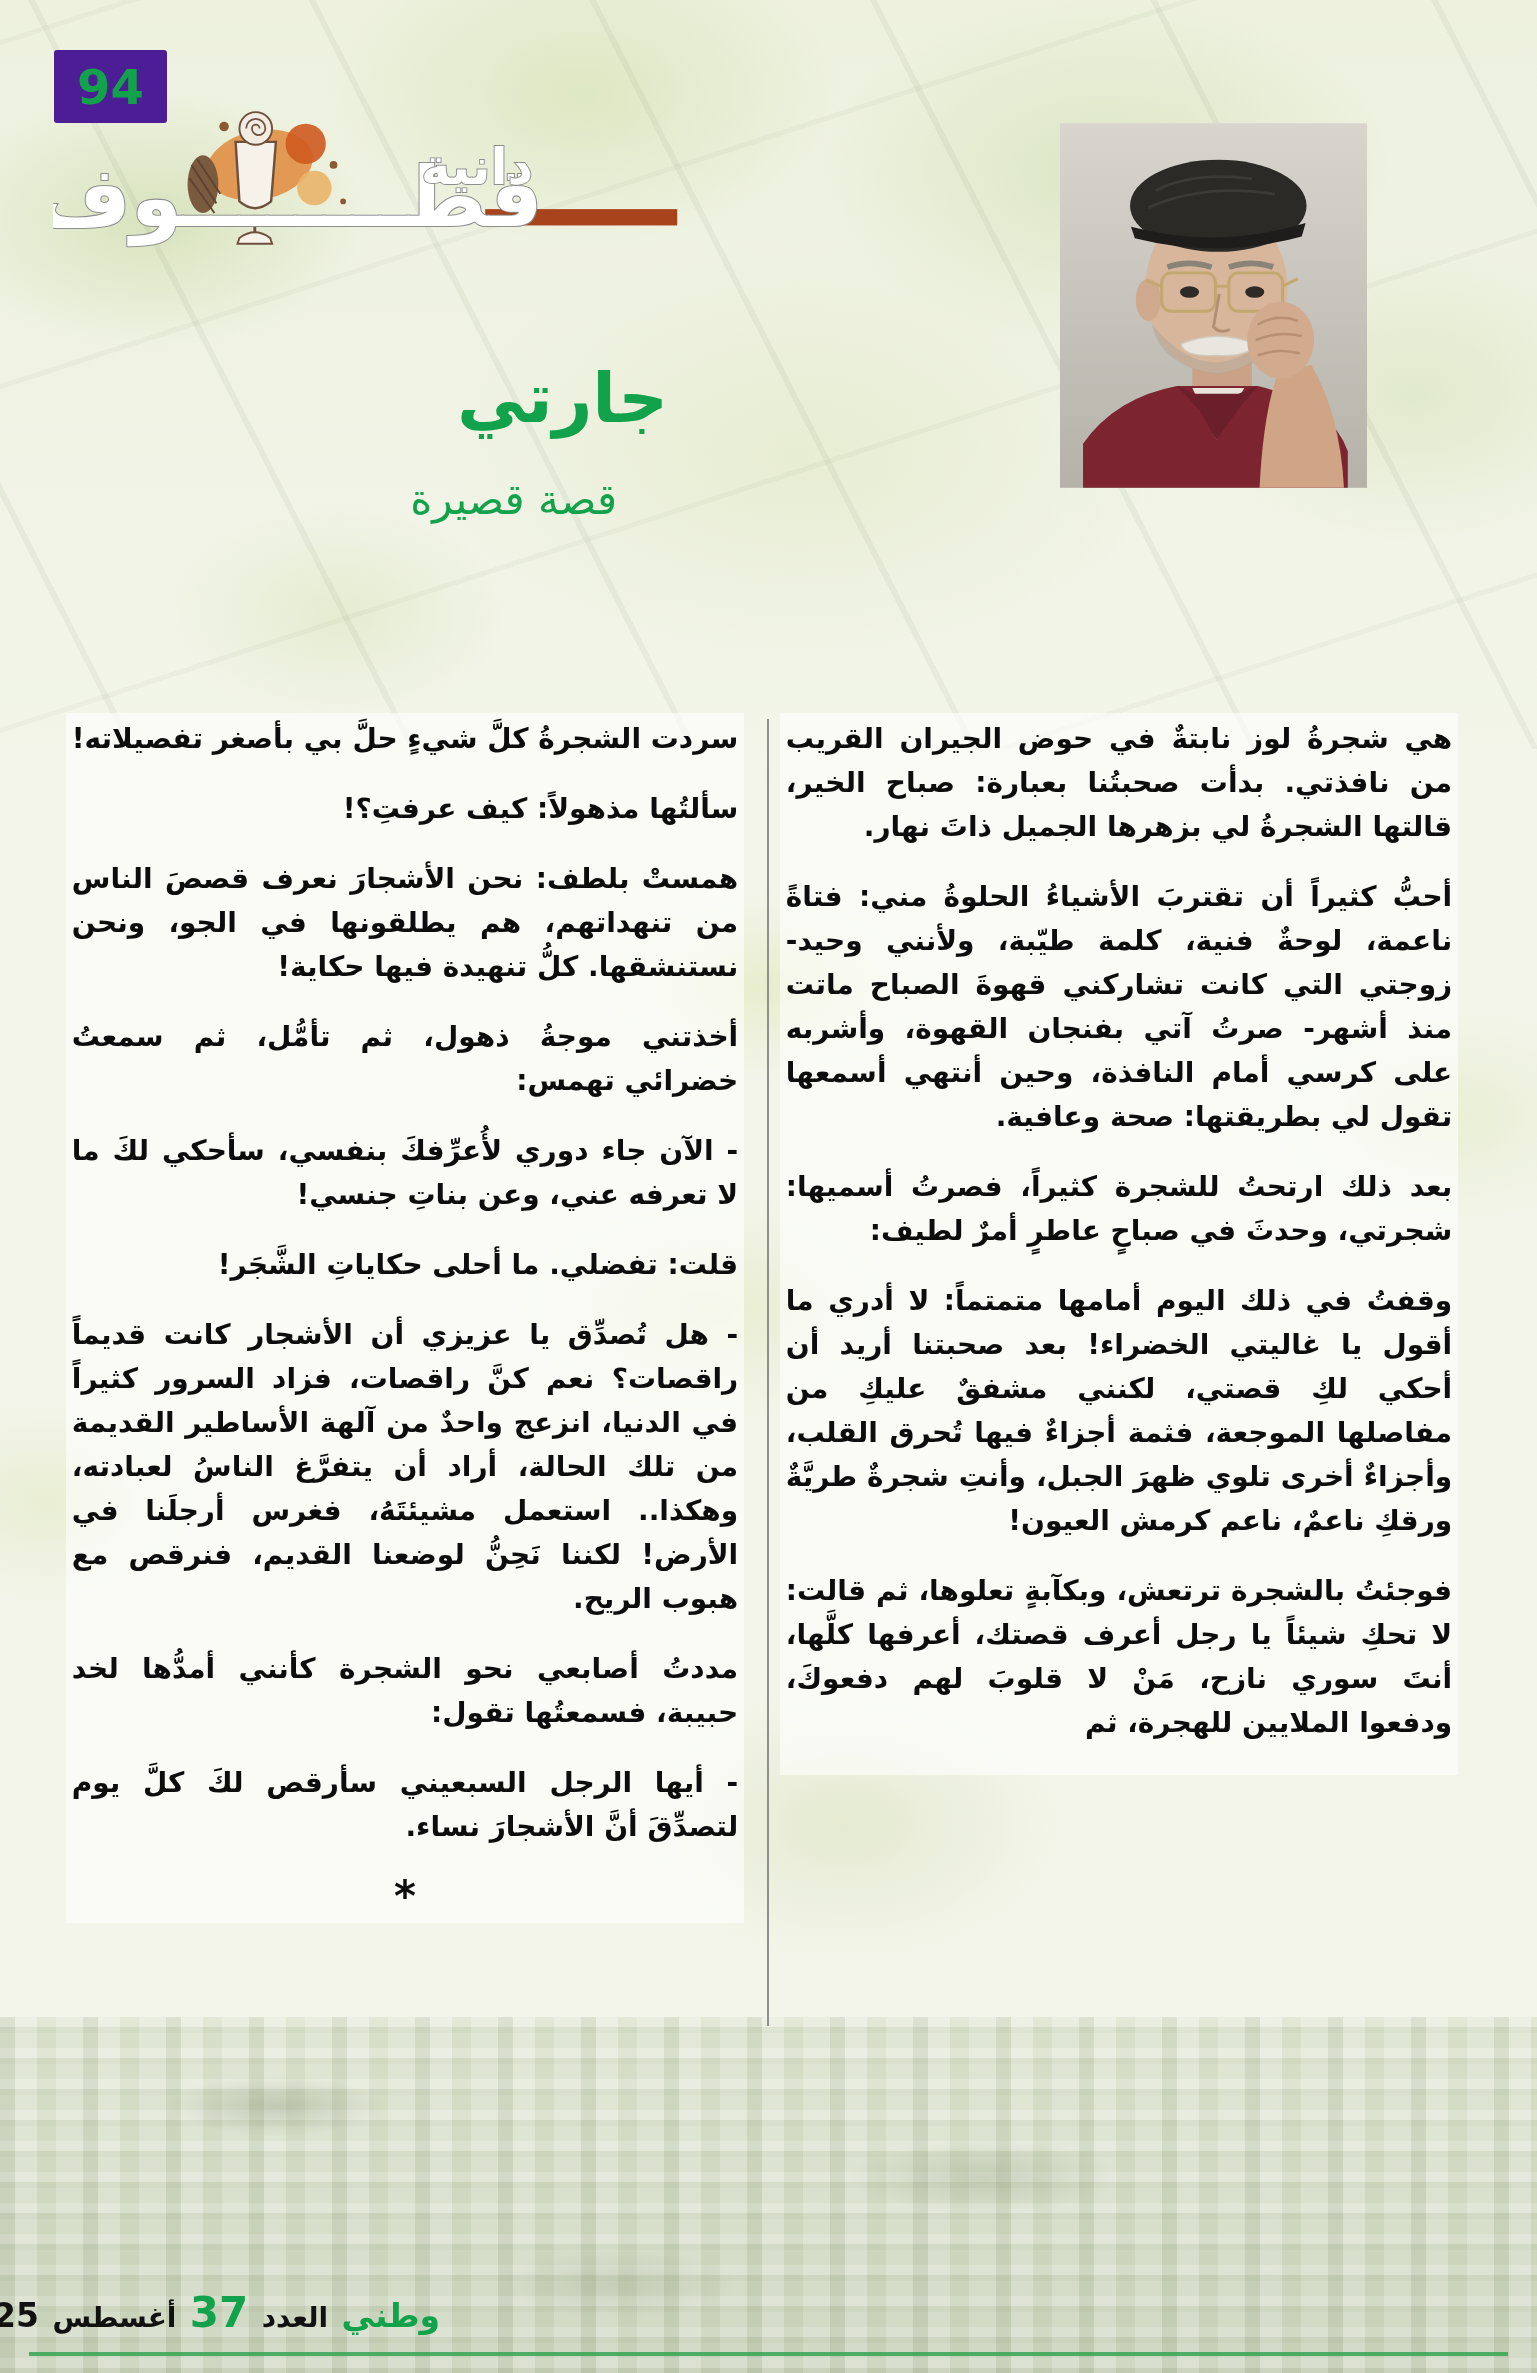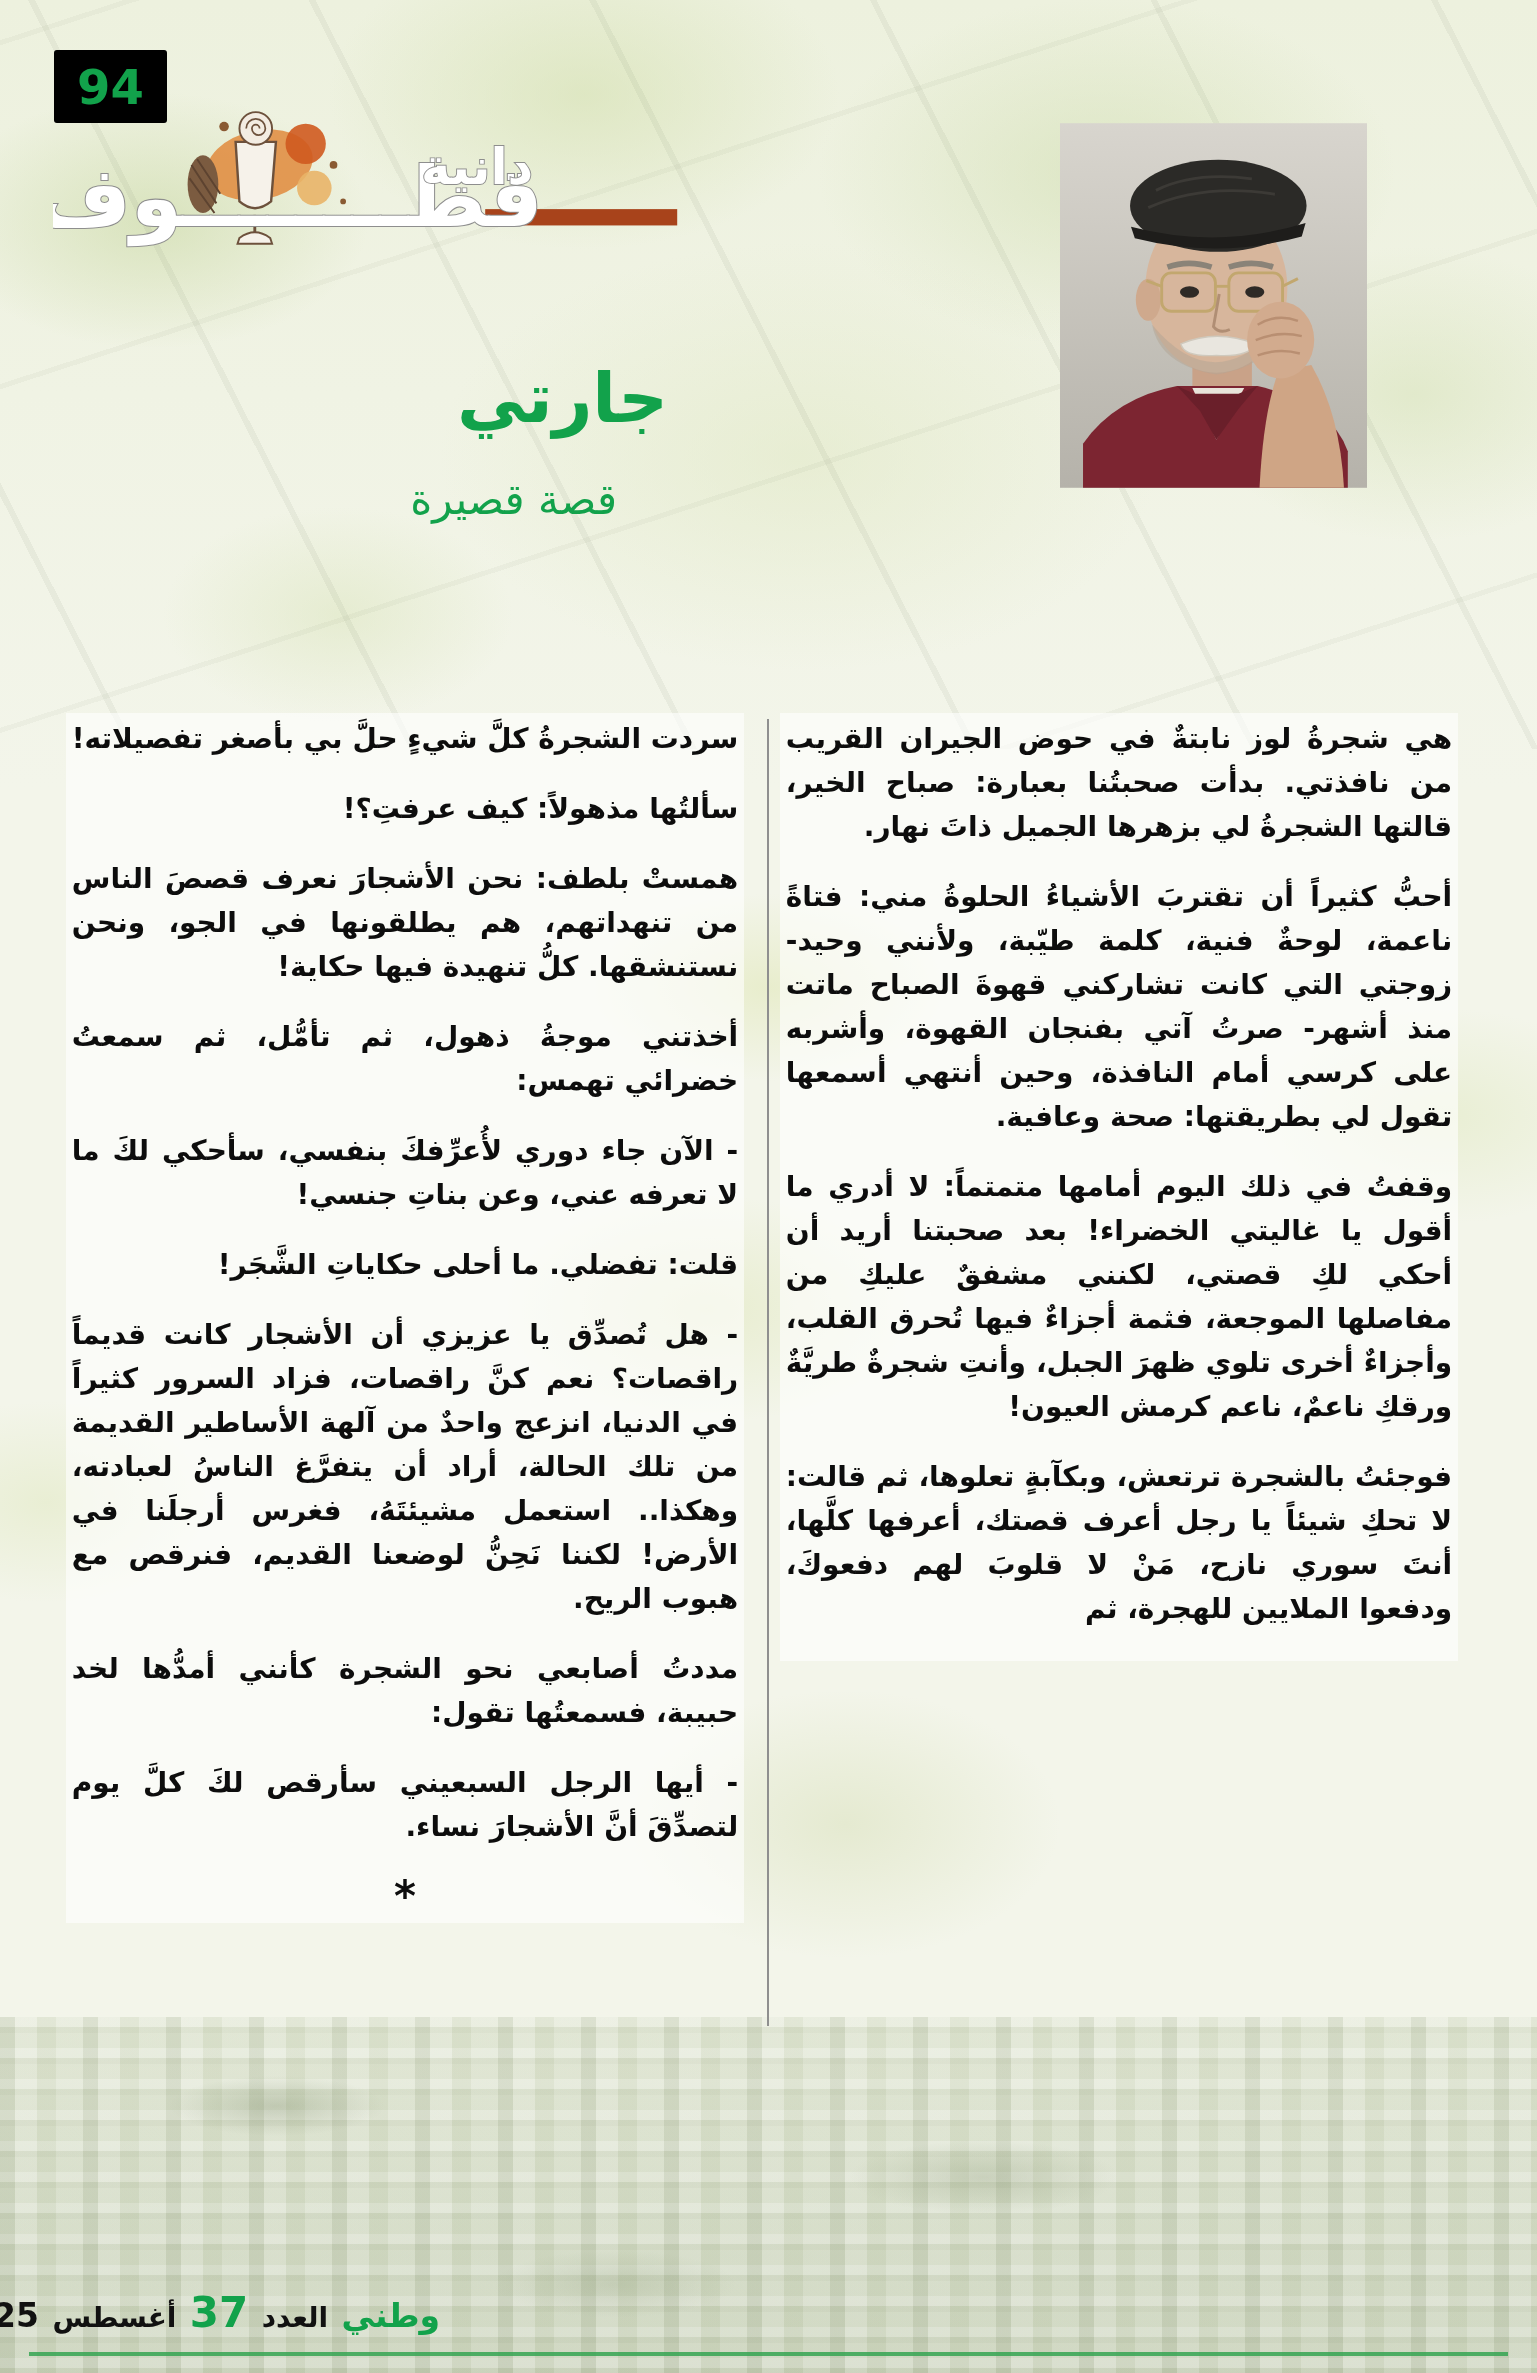--- a/index.html
+++ b/index.html
@@ -30,21 +30,21 @@
   .bg-bottom{position:absolute;left:0;top:2017px;width:1537px;height:356px;
     background:
       radial-gradient(ellipse 154px 43px at 18% 25%, rgba(118,134,98,.30), transparent 70%),
       radial-gradient(ellipse 192px 53px at 64% 45%, rgba(126,142,104,.25), transparent 70%),
       radial-gradient(ellipse 173px 48px at 40% 75%, rgba(130,146,108,.22), transparent 70%),
       repeating-linear-gradient(90deg, rgba(146,160,124,.20) 0 15.4px, rgba(234,238,226,.22) 15.4px 37px, rgba(172,186,146,.18) 37px 56px, rgba(222,229,210,.22) 56px 83px),
       repeating-linear-gradient(180deg, rgba(255,255,255,.22) 0 9.6px, rgba(168,180,148,.20) 9.6px 16.3px, rgba(206,215,190,.24) 16.3px 31px),
       linear-gradient(180deg,#e9edde,#ccd4bf);}
 
   
-  .page-badge{position:absolute;left:54px;top:50px;width:113px;height:73px;background:#000000;
+  .page-badge{position:absolute;left:54px;top:50px;width:113px;height:73px;background:#4c1d95;
     border-radius:2.9px;display:flex;align-items:center;justify-content:center;
     color:#12a24b;font-size:48px;font-weight:bold;}
   .logo{position:absolute;left:53px;top:92px;width:634px;height:168px;}
   .title{position:absolute;right:869px;top:361px;color:#12a24b;font-size:69px;font-weight:bold;
     line-height:1.1;white-space:nowrap;}
   .subtitle{position:absolute;right:920px;top:475px;color:#12a24b;font-size:42px;font-weight:normal;
     white-space:nowrap;}
   .portrait{position:absolute;left:1060px;top:123px;width:307px;height:365px;}
   .author{position:absolute;left:1014px;top:503px;width:384px;text-align:center;direction:rtl;}
   .author .name{color:#98999b;font-size:32px;font-weight:bold;}
@@ -156,20 +156,21 @@
       <path d="M208,380 Q212,300 228,258 L262,252 Q292,304 296,380 Z" fill="#cfa585"></path>
       <ellipse cx="230" cy="226" rx="35" ry="40" fill="#d2ab8e"></ellipse>
       <path d="M206,210 Q226,198 248,206 M204,226 Q228,216 252,222 M206,242 Q228,234 250,240" stroke="#b98f72" stroke-width="2.5" fill="none"></path>
     </svg>
   </div>
 
 
   <div class="col col-right">
       <p>هي شجرةُ لوز نابتةٌ في حوض الجيران القريب من نافذتي. بدأت صحبتُنا بعبارة: صباح الخير، قالتها الشجرةُ لي بزهرها الجميل ذاتَ نهار.</p>
       <p>أحبُّ كثيراً أن تقتربَ الأشياءُ الحلوةُ مني: فتاةً ناعمة، لوحةٌ فنية، كلمة طيّبة، ولأنني وحيد- زوجتي التي كانت تشاركني قهوةَ الصباح ماتت منذ أشهر- صرتُ آتي بفنجان القهوة، وأشربه على كرسي أمام النافذة، وحين أنتهي أسمعها تقول لي بطريقتها: صحة وعافية.</p>
+      <p>بعد ذلك ارتحتُ للشجرة كثيراً، فصرتُ أسميها: شجرتي، وحدثَ في صباحٍ عاطرٍ أمرٌ لطيف:</p>
       <p>وقفتُ في ذلك اليوم أمامها متمتماً: لا أدري ما أقول يا غاليتي الخضراء! بعد صحبتنا أريد أن أحكي لكِ قصتي، لكنني مشفقٌ عليكِ من مفاصلها الموجعة، فثمة أجزاءٌ فيها تُحرق القلب، وأجزاءٌ أخرى تلوي ظهرَ الجبل، وأنتِ شجرةٌ طريَّةٌ ورقكِ ناعمٌ، ناعم كرمش العيون!</p>
       <p>فوجئتُ بالشجرة ترتعش، وبكآبةٍ تعلوها، ثم قالت: لا تحكِ شيئاً يا رجل أعرف قصتك، أعرفها كلَّها، أنتَ سوري نازح، مَنْ لا قلوبَ لهم دفعوكَ، ودفعوا الملايين للهجرة، ثم</p>
     </div>
   <div class="divider"></div>
   <div class="col col-left">
     <div>
         <p>سردت الشجرةُ كلَّ شيءٍ حلَّ بي بأصغر تفصيلاته!</p>
         <p>سألتُها مذهولاً: كيف عرفتِ؟!</p>
         <p>همستْ بلطف: نحن الأشجارَ نعرف قصصَ الناس من تنهداتهم، هم يطلقونها في الجو، ونحن نستنشقها. كلُّ تنهيدة فيها حكاية!</p>
         <p>أخذتني موجةُ ذهول، ثم تأمُّل، ثم سمعتُ خضرائي تهمس:</p>

